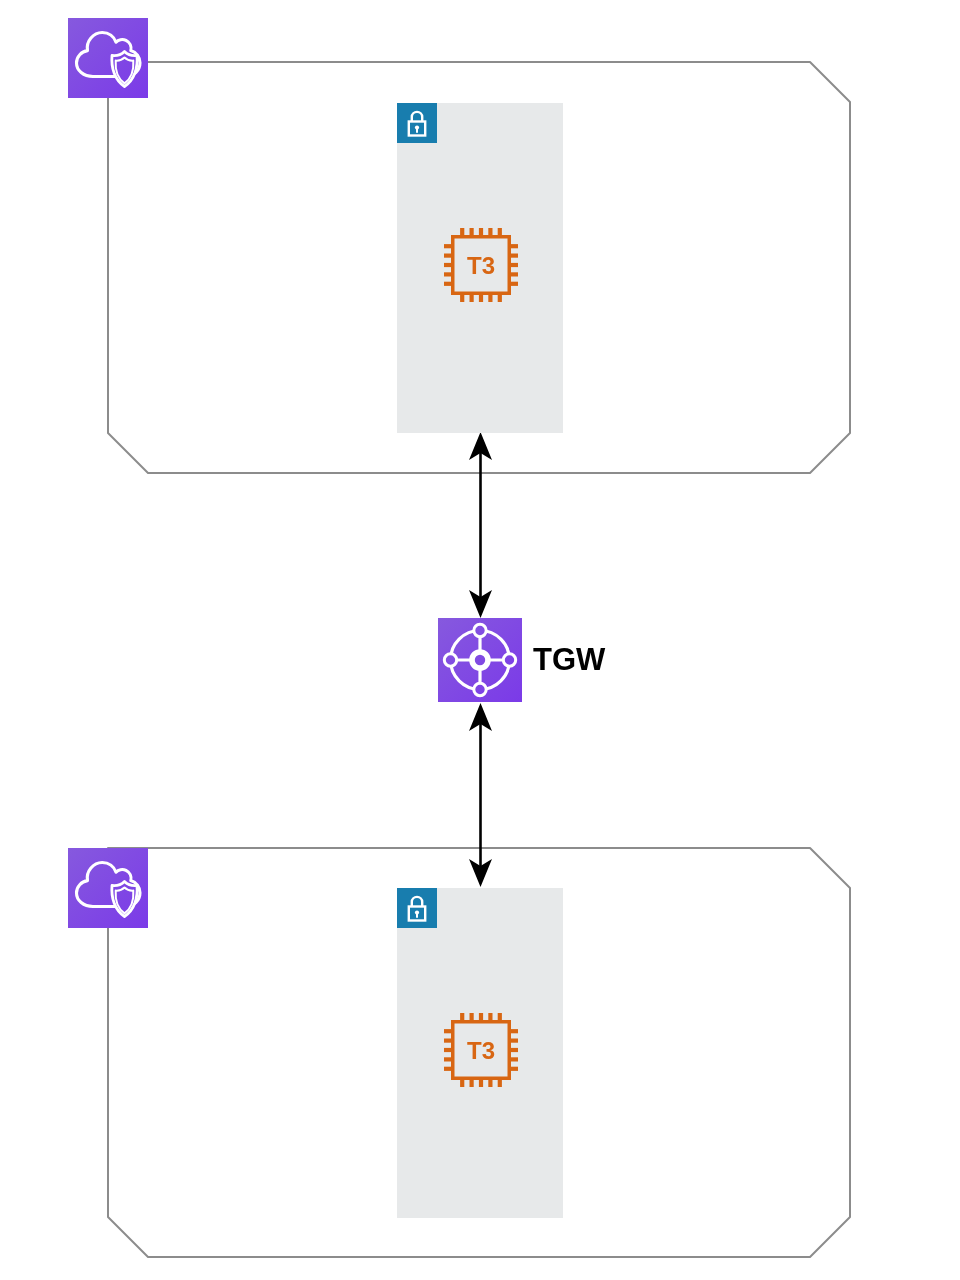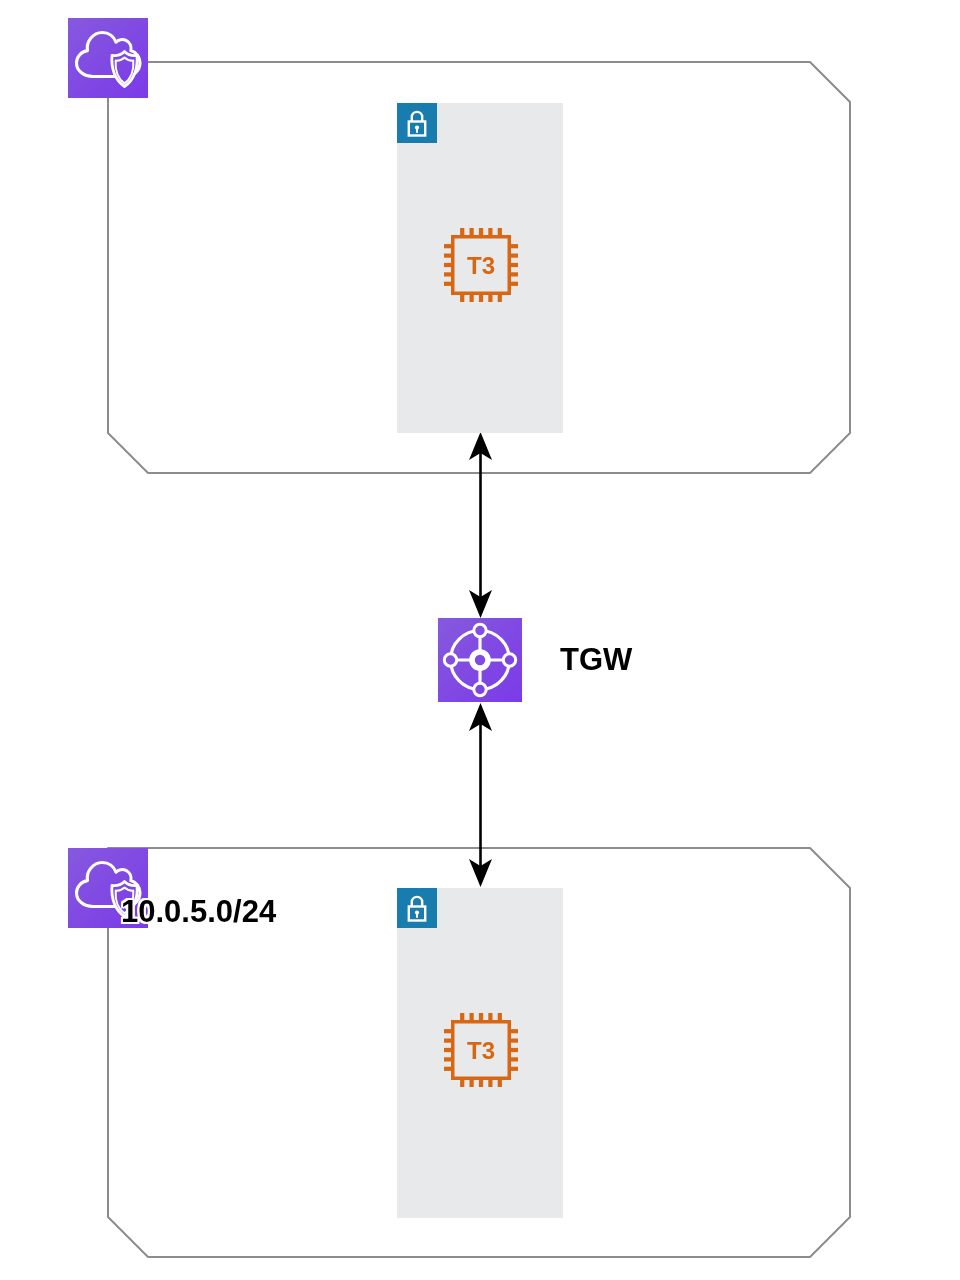--- a/index.html
+++ b/index.html
@@ -26,21 +26,21 @@
     font-weight:700;
     color:#000000;
     line-height:36px;
     white-space:nowrap;
     text-shadow:
       -2px -2px 0 #fff, 2px -2px 0 #fff, -2px 2px 0 #fff, 2px 2px 0 #fff,
       0 -2px 0 #fff, 0 2px 0 #fff, -2px 0 0 #fff, 2px 0 0 #fff;
   }
   .tgw-label{
     position:absolute;
-    left:560px;top:642px;
+    left:533px;top:642px;
     font-size:31px;
     font-weight:700;
     color:#000000;
     line-height:36px;
     white-space:nowrap;
   }
 </style>
 </head>
 <body>
 
@@ -183,15 +183,14 @@
       </linearGradient>
     </defs>
     <rect width="80" height="80" fill="url(#gradB)"></rect>
     <path d="M25,58.5 C15.5,58.5 8.5,52.5 8.5,45 C8.5,38.5 13.5,33.5 19.5,32.6 C17.8,23 25.5,14.5 34.2,14.5 C41,14.5 46,18.6 48,24.2 C50.2,21.6 54.6,20.6 58,22.4 C61.8,24.4 63.8,28.6 62.8,32.6 C68.4,34.2 72,39.2 72,44.8 C72,52.4 65.8,58.5 58.3,58.5 Z" fill="none" stroke="#fff" stroke-width="3.1" stroke-linejoin="round"></path>
     <g>
       <path d="M56.5,33.5 C59.5,36.5 64.5,38 69,37.5 C70,49.5 66.5,62 56.5,68.5 C46.5,62 43,49.5 44,37.5 C48.5,38 53.5,36.5 56.5,33.5 Z" fill="url(#gradB)" stroke="#fff" stroke-width="2.8" stroke-linejoin="round"></path>
       <path d="M56.5,39.5 C58.6,41.6 62.3,42.8 65.3,42.6 C65.9,51.5 63.3,60.4 56.5,65.4 C49.7,60.4 47.1,51.5 47.7,42.6 C50.7,42.8 54.4,41.6 56.5,39.5 Z" fill="none" stroke="#fff" stroke-width="2" stroke-linejoin="round"></path>
     </g>
   </svg>
 
-  <div class="cidr-label" style="top:894px">10.0.5.0/24</div>
 
 </div>
 
 </body></html>

